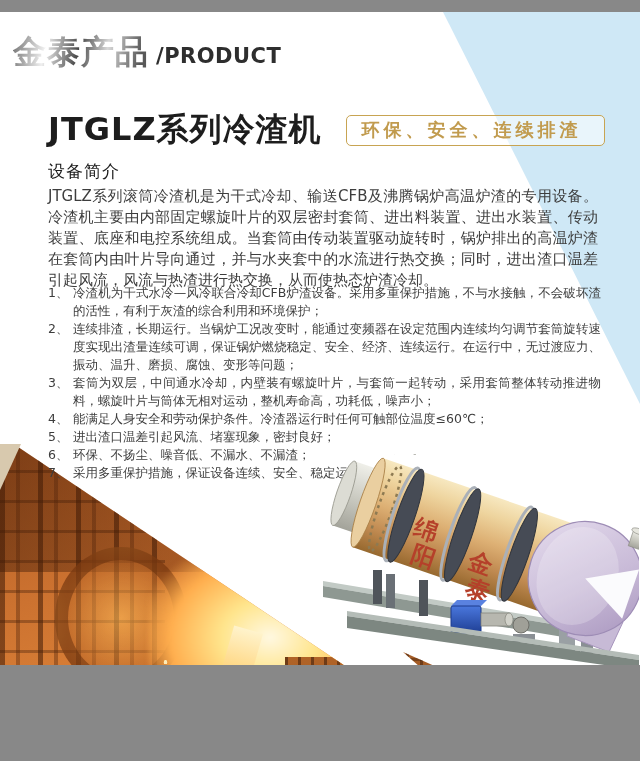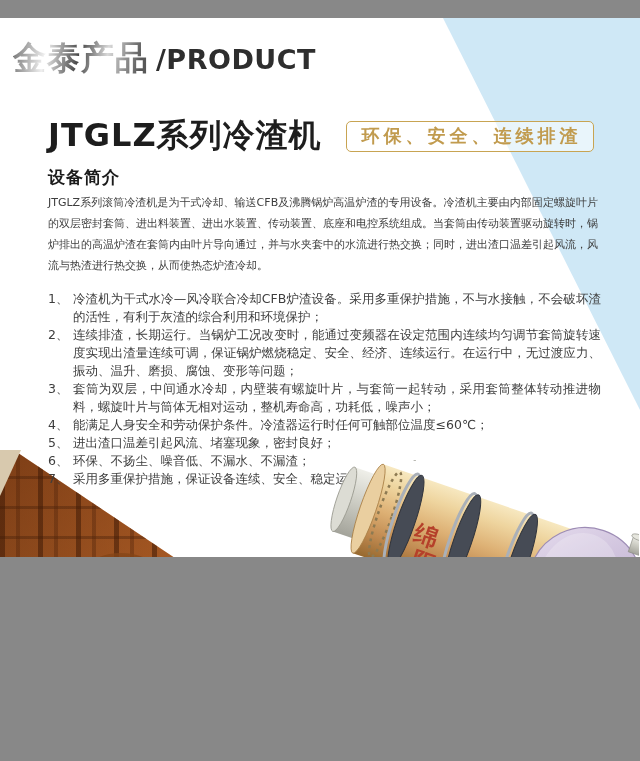--- a/index.html
+++ b/index.html
@@ -1,54 +1,54 @@
 <!DOCTYPE html>
 <html><head>
 <meta charset="utf-8">
 <style>
   * { margin:0; padding:0; box-sizing:border-box; }
   html,body { background:#888; }
   body { font-family:"DejaVu Sans", sans-serif; }
   .page {
-    position:relative; width:640px; height:539px; margin:18px auto;
+    position:relative; width:640px; height:653px; margin:12px auto;
     background:#ffffff; overflow:hidden;
   }
   
   .blue-wedge {
     position:absolute; left:0; top:0; width:640px; height:392px;
     clip-path:polygon(443px 0px, 640px 0px, 640px 392px);
     background:#cfe8f6; z-index:0;
   }
   
   .brand-row { position:absolute; left:13px; top:18px; display:flex; align-items:baseline; z-index:2; }
   .brand-title {
     font-size:33px; font-weight:800; letter-spacing:1px; color:#5a5a5a;
     background:linear-gradient(100deg,#6e6e6e 0%,#efefef 24%,#474747 48%,#d9d9d9 68%,#585858 92%);
     -webkit-background-clip:text; background-clip:text;
   }
   @supports ((-webkit-background-clip:text) or (background-clip:text)) {
     .brand-title { color:transparent; }
   }
-  .brand-subtitle { font-size:27px; font-weight:600; color:#2e2e2e; margin-left:7px; letter-spacing:0.5px; }
+  .brand-subtitle { font-size:21px; font-weight:600; color:#2e2e2e; margin-left:7px; letter-spacing:0.5px; }
   
   .title-row { position:absolute; left:48px; top:96px; display:flex; align-items:center; z-index:2; }
   .product-title { font-size:32px; font-weight:800; color:#1d1d1d; letter-spacing:1px; }
   .badge {
     margin-left:24px; border:1px solid #c8a452; border-radius:5px;
-    padding:2px 11px 3px 15px; font-size:18px; font-weight:700;
+    padding:2px 22px 3px 15px; font-size:18px; font-weight:700;
     color:#c19b4e; letter-spacing:4px; background:rgba(255,255,255,0.55);
     white-space:nowrap;
     text-align:right;
   }
   
-  .section-heading { position:absolute; left:48px; font-size:17px; font-weight:700; color:#1b1b1b; letter-spacing:1px; z-index:2; }
+  .section-heading { position:absolute; left:48px; font-size:17px; font-weight:400; color:#1b1b1b; letter-spacing:1px; z-index:2; }
   .intro-heading { top:148px; }
   .intro-body {
     position:absolute; left:48px; top:174px; width:550px; z-index:2;
-    font-size:11px; line-height:21px; color:#3d3d3d; text-align:justify;
+    font-size:15px; line-height:21px; color:#3d3d3d; text-align:justify;
   }
   .features-heading { top:246px; }
   .features-list { position:absolute; left:48px; top:272px; width:553px; z-index:2; }
   .feature-item { display:flex; font-size:12.5px; line-height:18px; color:#3d3d3d; }
   .feature-item .num { flex:none; width:25px; }
   .feature-item .txt { flex:1; text-align:justify; }
   
   .collage { position:absolute; left:0; top:430px; width:640px; height:331px; z-index:1; }
   .corner-triangle {
     position:absolute; left:0; top:0; width:24px; height:50px;

